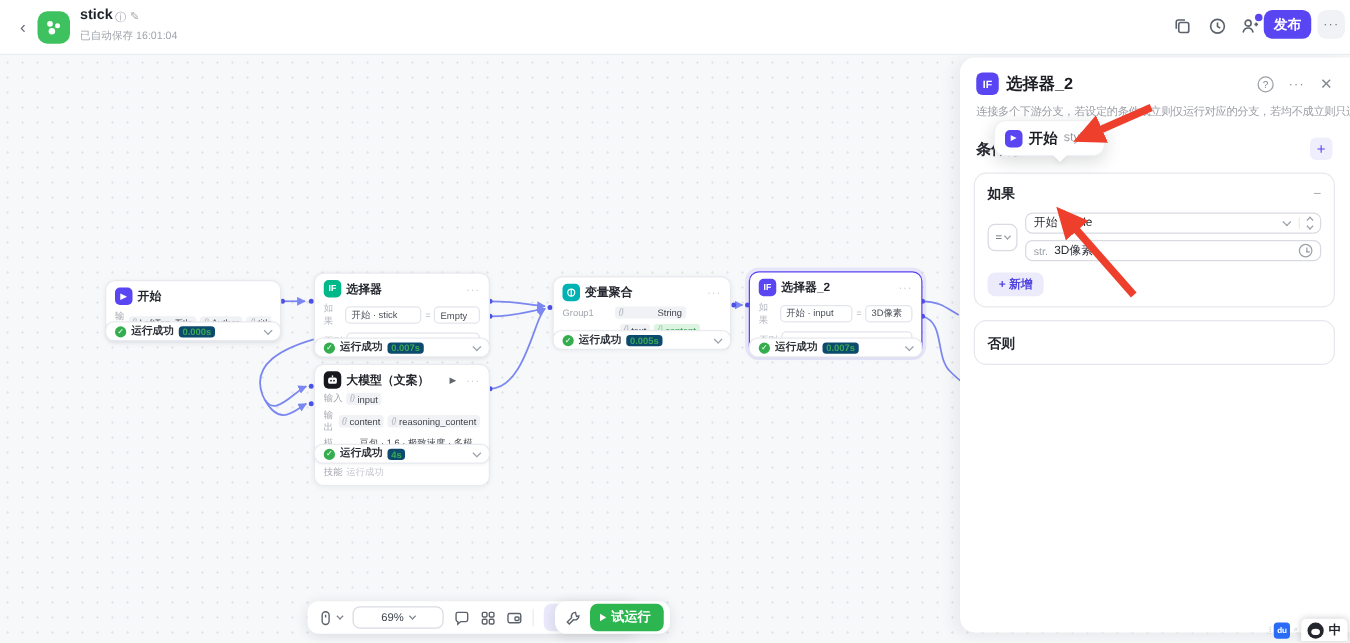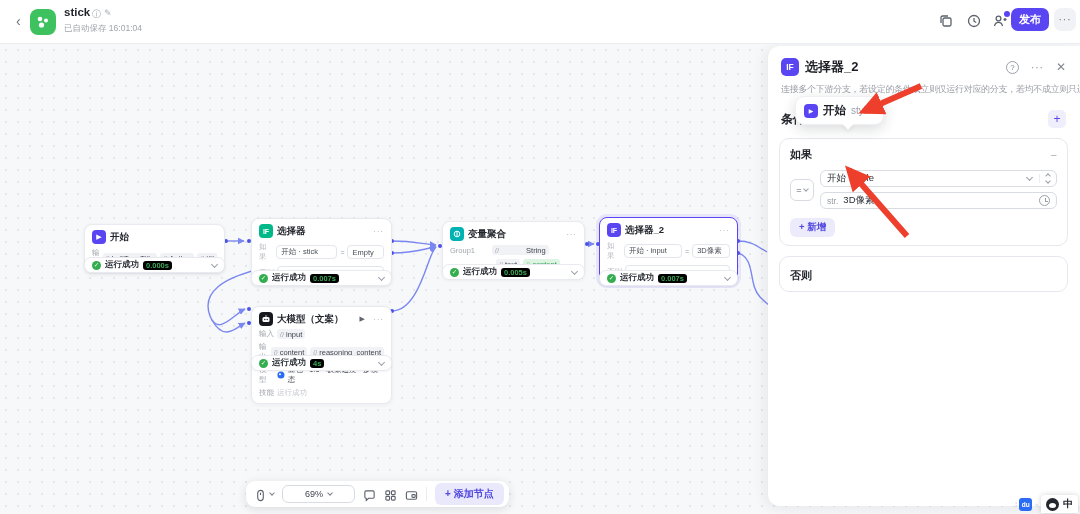--- a/index.html
+++ b/index.html
@@ -39,21 +39,21 @@
   .mini-row { display:flex; align-items:center; gap:3px; margin-top:4px; font-size:7.5px; color:#a2a6ae; flex-wrap:nowrap; overflow:hidden; }
   .tag { background:#f1f2f6; border-radius:3px; padding:0.5px 3px; font-size:7.5px; color:#42464e; display:inline-flex; align-items:center; gap:2px; white-space:nowrap; flex:none; }
   .tag .vb { color:#a2a6ae; font-size:6px; }
   .tag.green { background:#dcf4e1; color:#2f9e4e; }
   .cond-row { display:flex; align-items:center; gap:3px; margin-top:4px; font-size:7.5px; color:#b6bac2; }
   .cond-box { border:1px solid #e3e5ec; border-radius:4px; height:14px; display:flex; align-items:center; padding:0 4px; font-size:7.5px; color:#4a4f57; background:#fff; }
   .cond-op { color:#9aa0a8; font-size:7px; }
 
   .status { position:absolute; background:#fff; border:1px solid #e9eaef; border-radius:7px; box-shadow:0 1px 3px rgba(25,28,40,.05); display:flex; align-items:center; gap:4px; padding:0 7px; height:16px; z-index:2; }
   .status .st-text { font-size:8.5px; color:#2b2f36; font-weight:bold; }
-  .time-badge { background:#000000; color:#39a855; font-size:7.5px; border-radius:3px; padding:0 3px; font-weight:bold; }
+  .time-badge { background:#0c4a6e; color:#39a855; font-size:7.5px; border-radius:3px; padding:0 3px; font-weight:bold; }
   .chev { width:5px; height:5px; border-right:1.2px solid #9aa0a8; border-bottom:1.2px solid #9aa0a8; transform:rotate(45deg); margin-left:auto; margin-top:-2px; cursor:pointer; }
 
   
   .panel { position:absolute; left:768px; top:46px; width:312px; height:460px; background:#fff; border-radius:12px 0 0 12px; box-shadow:-3px 2px 14px rgba(25,28,40,.08); z-index:5; }
   .p-head { display:flex; align-items:center; gap:6px; padding:12px 14px 0 13px; }
   .p-icon { width:18px; height:18px; border-radius:5px; background:#5a45f2; color:#fff; font-size:8.5px; font-weight:bold; display:flex; align-items:center; justify-content:center; }
   .p-title { font-size:13px; font-weight:bold; color:#1c1e24; }
   .p-head-icons { margin-left:auto; display:flex; align-items:center; gap:12px; color:#84888f; }
   .help-circle { width:13px; height:13px; border:1px solid #9aa0a8; border-radius:50%; font-size:8px; display:flex; align-items:center; justify-content:center; cursor:pointer; }
   .p-dots { font-size:10px; letter-spacing:1px; cursor:pointer; }
@@ -241,21 +241,21 @@
         <span class="cond-box" style="flex:1;"></span>
       </div>
     </div>
     <div class="status" style="left:251px; top:226px; width:141px;">
       <span class="ck">✓</span>
       <span class="st-text">运行成功</span>
       <span class="time-badge">0.007s</span>
       <span class="chev"></span>
     </div>
 
-    <div class="node" style="left:251px; top:262px; width:141px;">
+    <div class="node" style="left:251px; top:247px; width:141px;">
       <div class="nhead">
         <span class="nicon" style="background:#17181d;">
           <svg width="8" height="8" viewBox="0 0 8 8">
               <rect x="0.5" y="2" width="7" height="5" rx="1.5" fill="#fff"></rect>
               <circle cx="2.8" cy="4.5" r="0.7" fill="#17181d"></circle>
               <circle cx="5.2" cy="4.5" r="0.7" fill="#17181d"></circle>
               <rect x="3.5" y="0.3" width="1" height="1.5" fill="#fff"></rect>
             </svg>
         </span>
         <span class="ntitle">大模型（文案）</span>
@@ -464,20 +464,31 @@
     <span class="t-icon">
       <svg viewBox="0 0 14 14" fill="none" stroke="currentColor" stroke-width="1.2">
           <rect x="1.5" y="3" width="11" height="8" rx="1.5"></rect>
           <rect x="7.5" y="6" width="3.5" height="3" rx="0.8"></rect>
         </svg>
     </span>
     <span class="vdiv"></span>
     <button class="addnode-btn">+ 添加节点</button>
   </div>
 
+  <div class="pill pill2">
+    <span class="t-icon">
+      <svg viewBox="0 0 14 14" fill="none" stroke="currentColor" stroke-width="1.2">
+          <path d="M9 2a3.5 3.5 0 0 0-3.3 4.6L2 10.3 3.7 12l3.7-3.7A3.5 3.5 0 0 0 12 5l-2 .5L9.5 4z"></path>
+        </svg>
+    </span>
+    <button class="run-btn">
+      <span class="tri"></span>
+      <span>试运行</span>
+    </button>
+  </div>
 
   <div class="ime">
     <span class="ime-grip">⁞</span>
     <span class="ime-du">du</span>
     <span class="ime-mini">⌕</span>
     <span class="ime-card">
       <span class="panda"></span>
       <span class="ime-zh">中</span>
     </span>
   </div>

